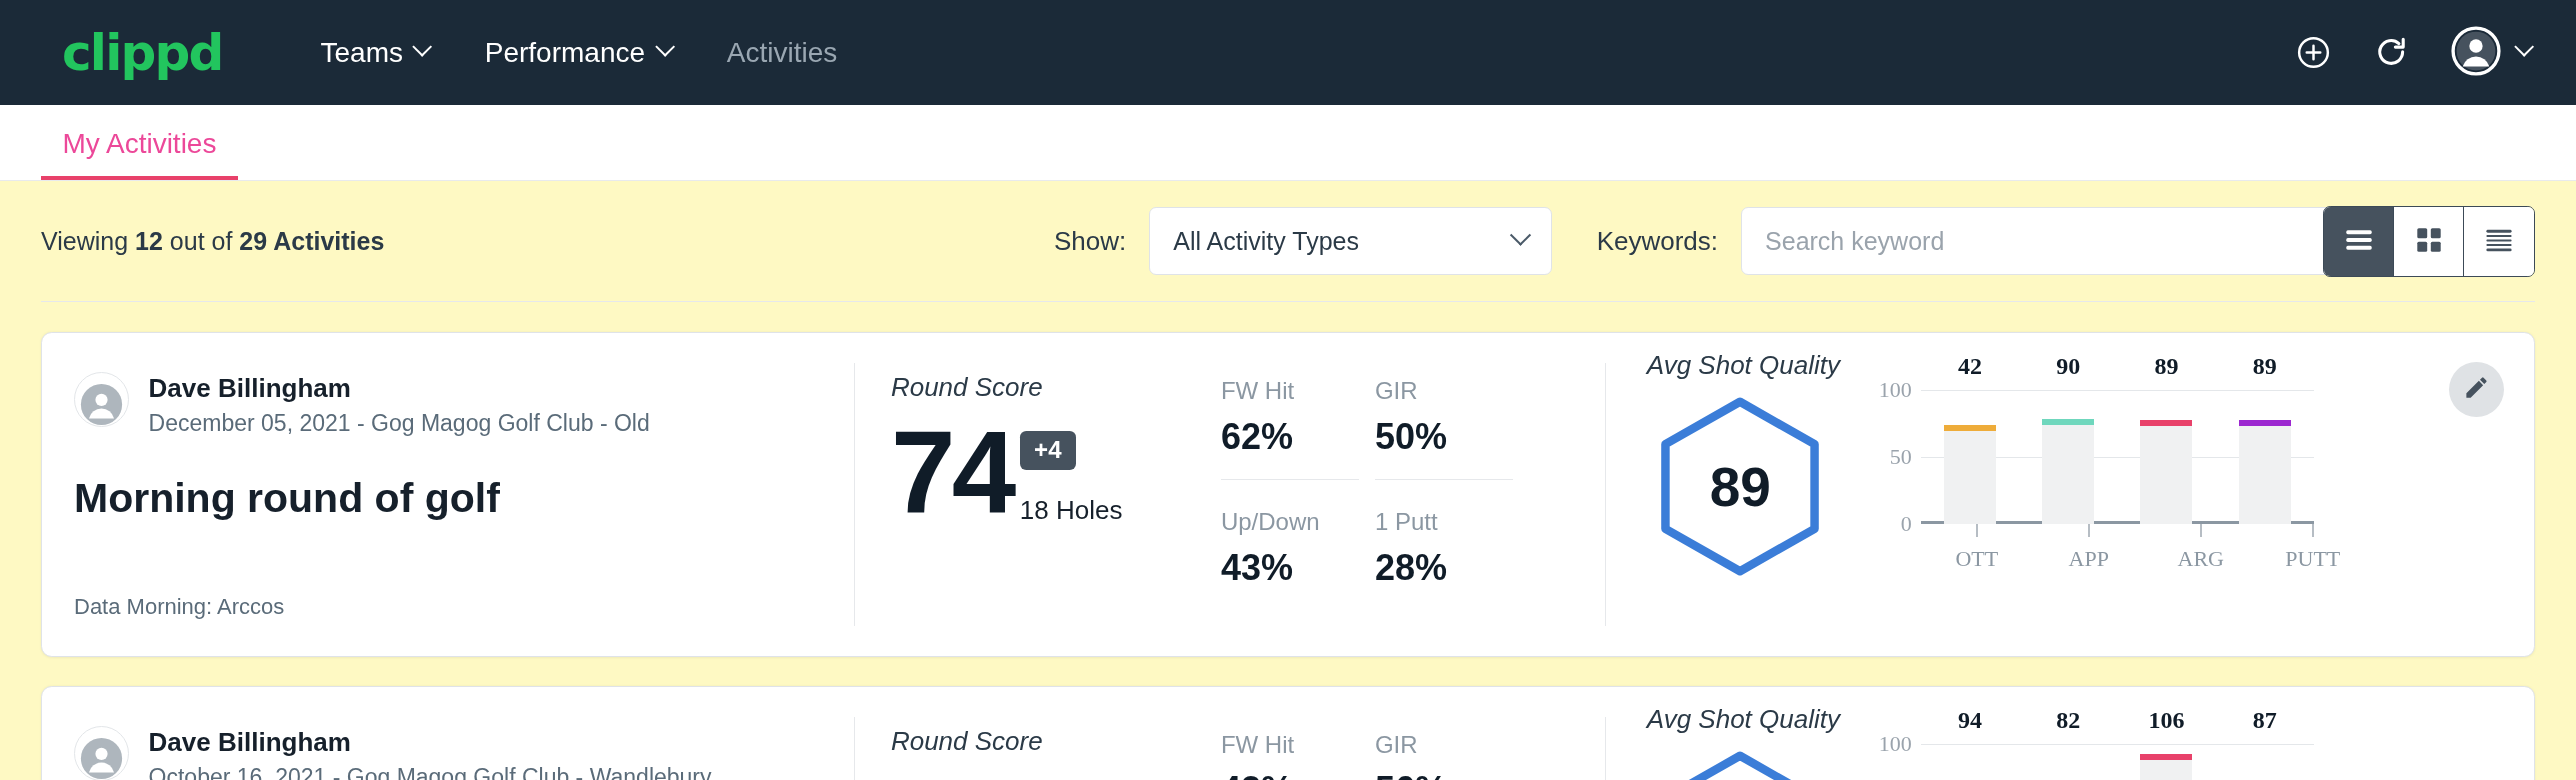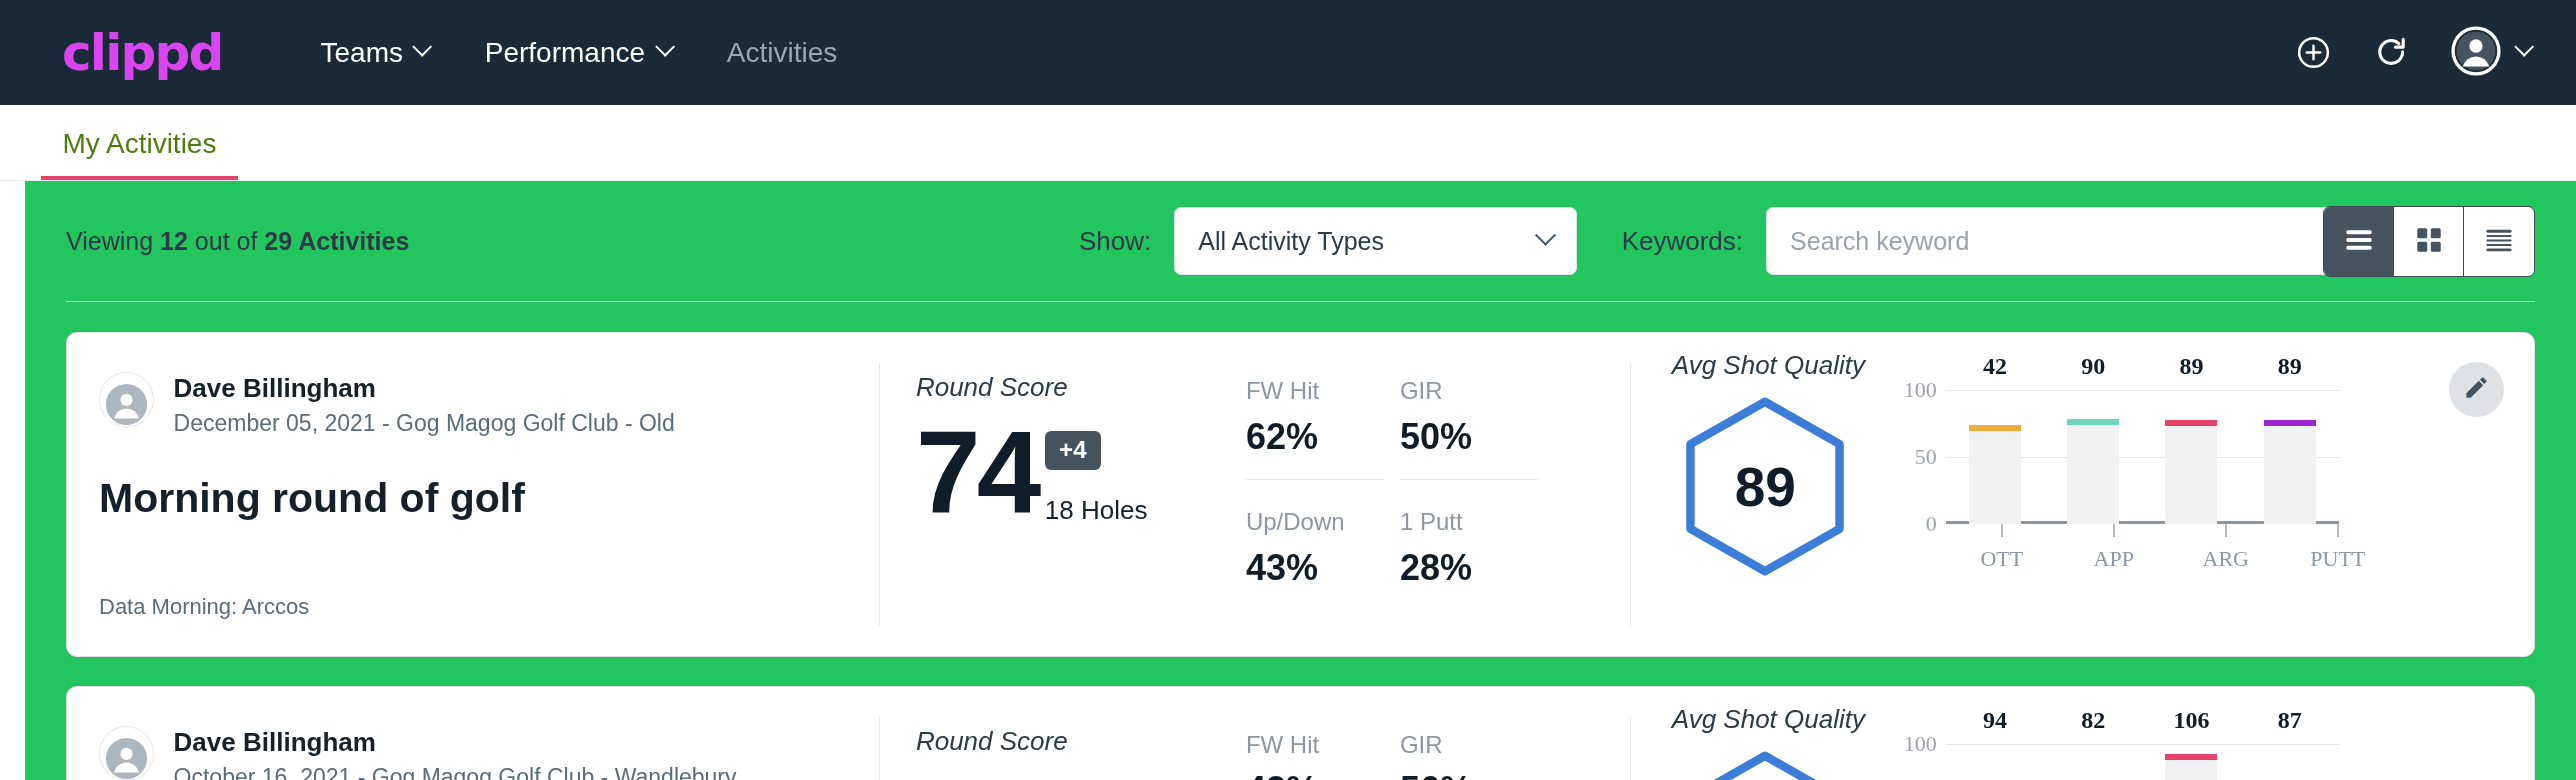--- a/index.html
+++ b/index.html
@@ -16,21 +16,21 @@
     height: 105px;
     background: #1b2a38;
     display: flex;
     align-items: center;
     padding: 0 45px 0 62px;
     position: relative;
   }
   .logo {
     font-size: 50px;
     font-weight: 700;
-    color: #d946ef;
+    color: #22c55e;
     letter-spacing: -1.8px;
     line-height: 1;
     margin-right: 98px;
     font-family: "DejaVu Sans", sans-serif;
   }
   .nav-links { display: flex; align-items: center; gap: 55px; }
   .nav-link {
     color: #ffffff;
     font-size: 28px;
     display: flex;
@@ -66,29 +66,28 @@
     border-bottom: 0.9px solid #e8eaed;
   }
   .tab {
     font-size: 28px;
     color: #3c4a57;
     padding: 0 21.4px 16px 21.4px;
     border-bottom: 4.5px solid transparent;
     cursor: pointer;
     white-space: nowrap;
   }
-  .tab.active { border-bottom-color: #e8416a; color:#4d7c0f; }
+  .tab.active { border-bottom-color: #e8416a; color:#ec4899; }
 
   
   .page {
-    background: #22c55e;
+    background: #fef9c3;
     height: 599px;
     padding: 0 41px;
     overflow: hidden;
-    margin-left: 25px;
   }
 
   
   .filterbar {
     height: 121px;
     display: flex;
     align-items: center;
     border-bottom: 0.9px solid #e6e8eb;
     position: relative;
   }

